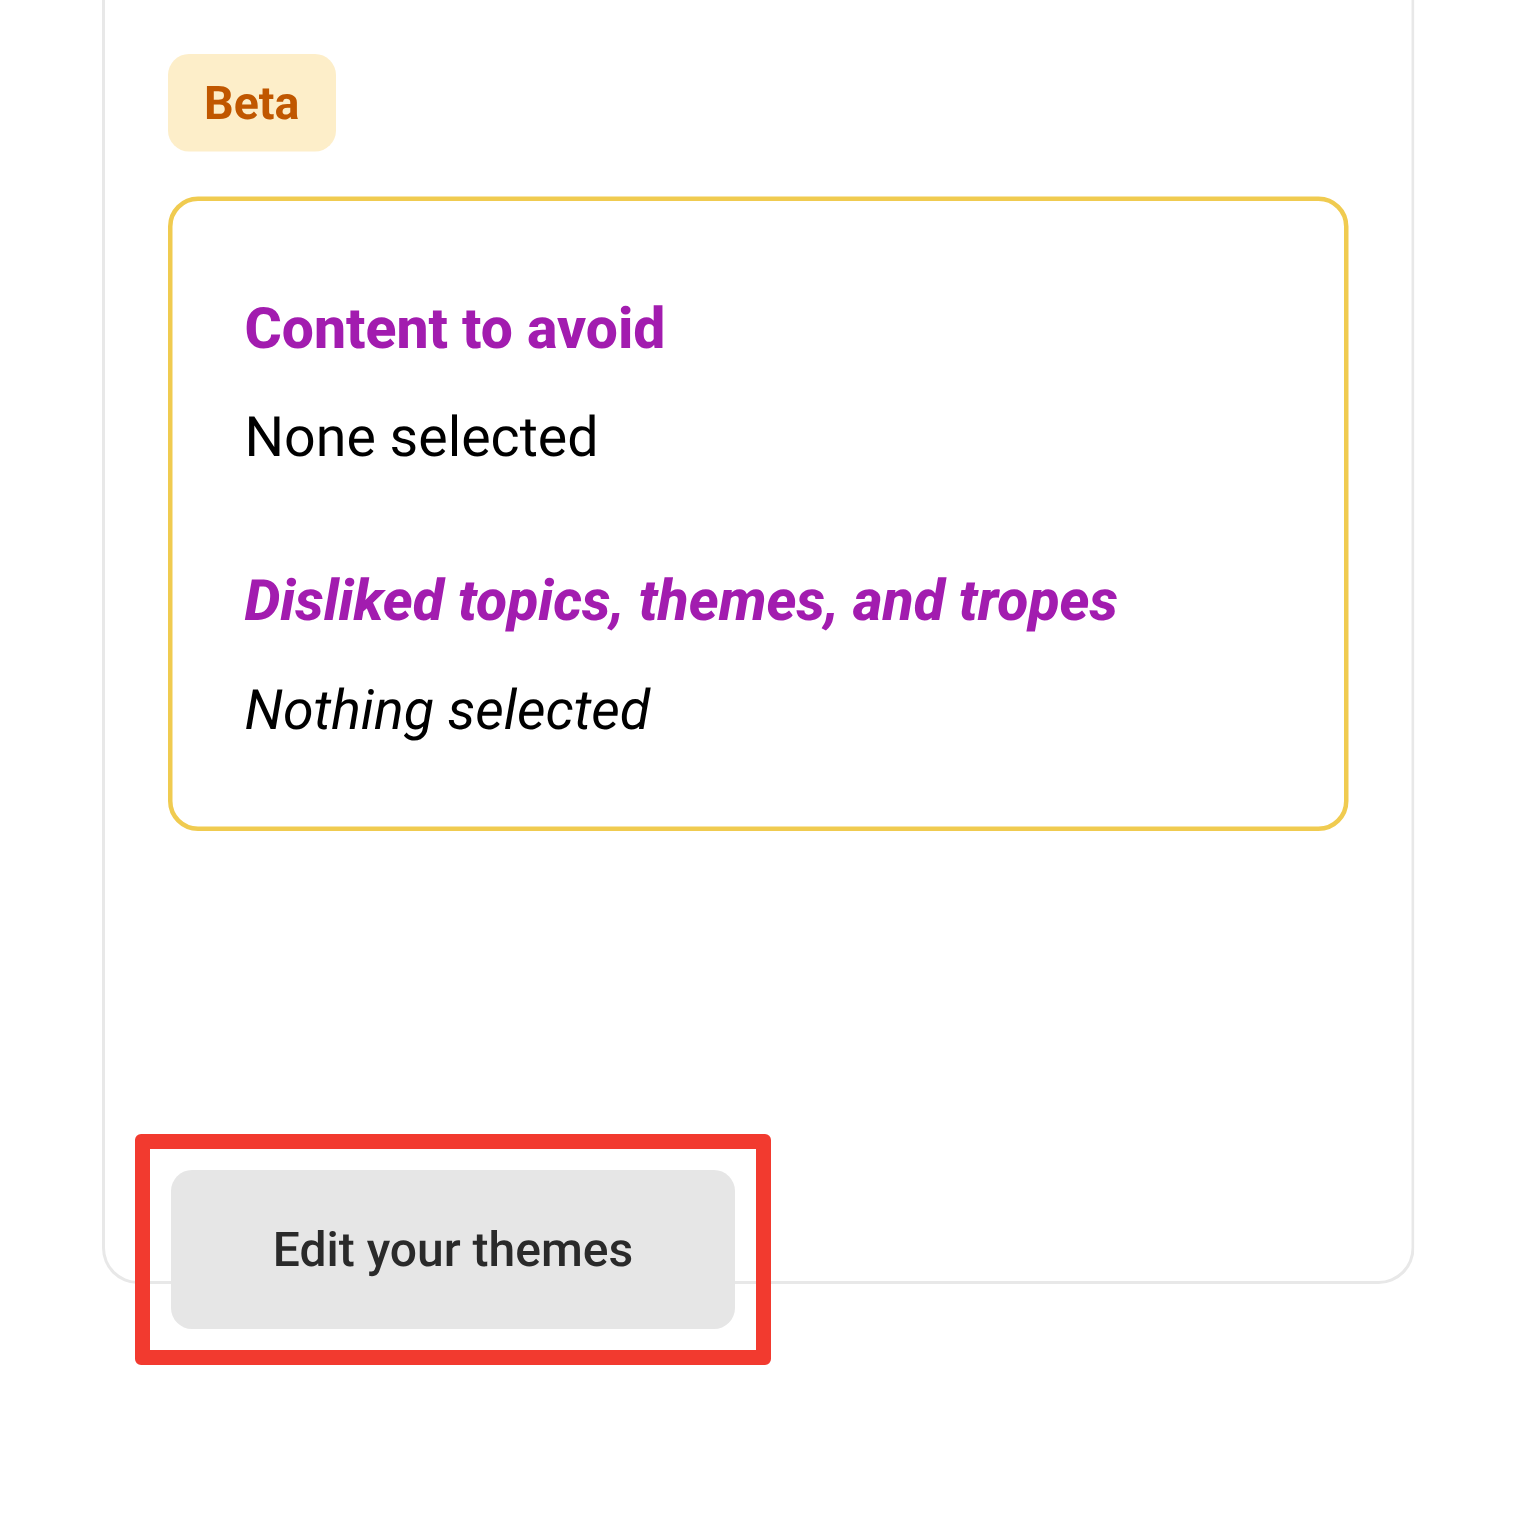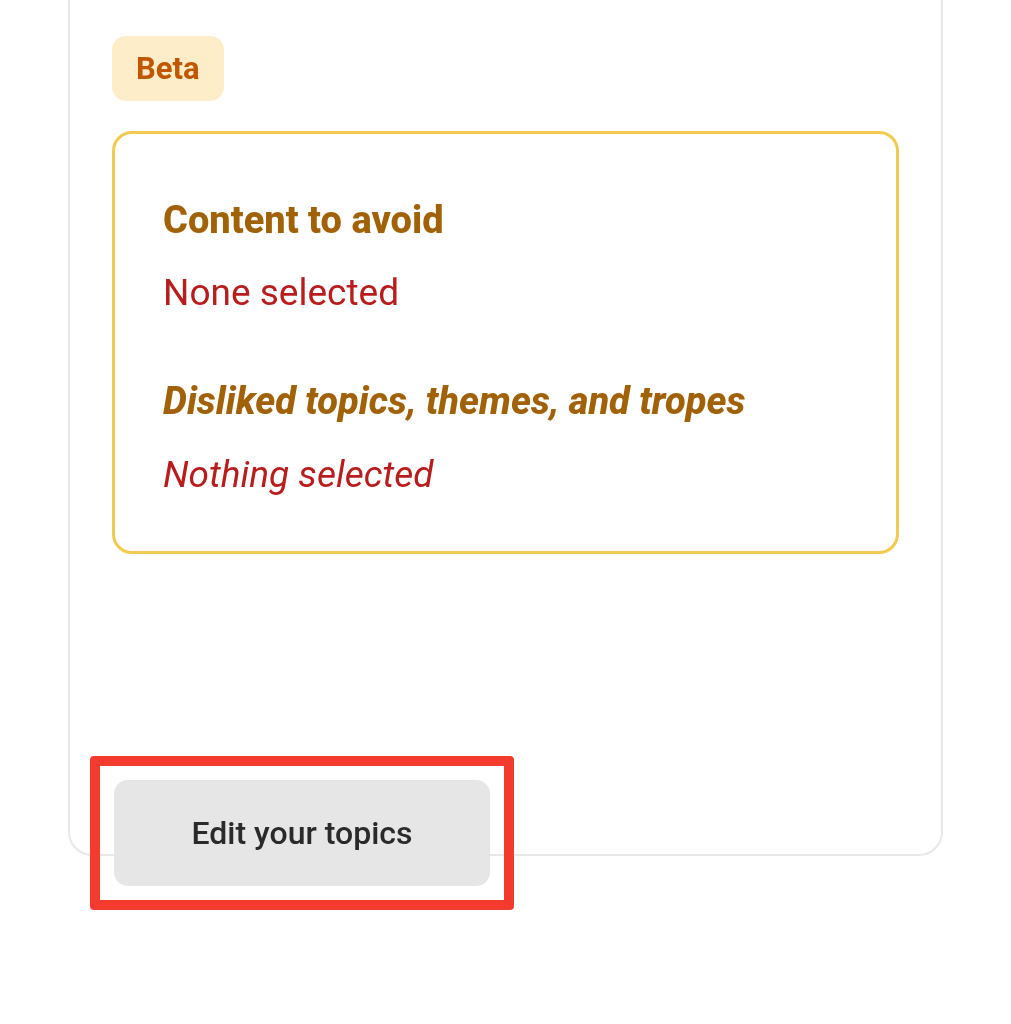--- a/index.html
+++ b/index.html
@@ -41,29 +41,29 @@
     }
 
     .content-box {
       border: 3px solid #f0cb50;
       border-radius: 20px;
       padding: 62px 48px 52px 48px;
       background: #ffffff;
     }
 
     .section-heading {
-      color: #a16207;
+      color: #a21caf;
       font-weight: 800;
       font-size: 38px;
       line-height: 1.3;
       margin-bottom: 24px;
     }
 
     .section-value {
-      color: #b91c1c;
+      color: #000000;
       font-size: 37px;
       font-weight: 400;
       line-height: 1.3;
       margin-top: 19px;
     }
 
     .section {
       margin-bottom: 60px;
     }
 
@@ -115,14 +115,14 @@
     </div>
 
     <div class="section">
       <h2 class="section-heading">Disliked topics, themes, and tropes</h2>
       <p class="section-value">Nothing selected</p>
     </div>
   </div>
 </div>
 
 <div class="highlight-box">
-  <button class="edit-button">Edit your topics</button>
+  <button class="edit-button">Edit your themes</button>
 </div>
 
 </body></html>

